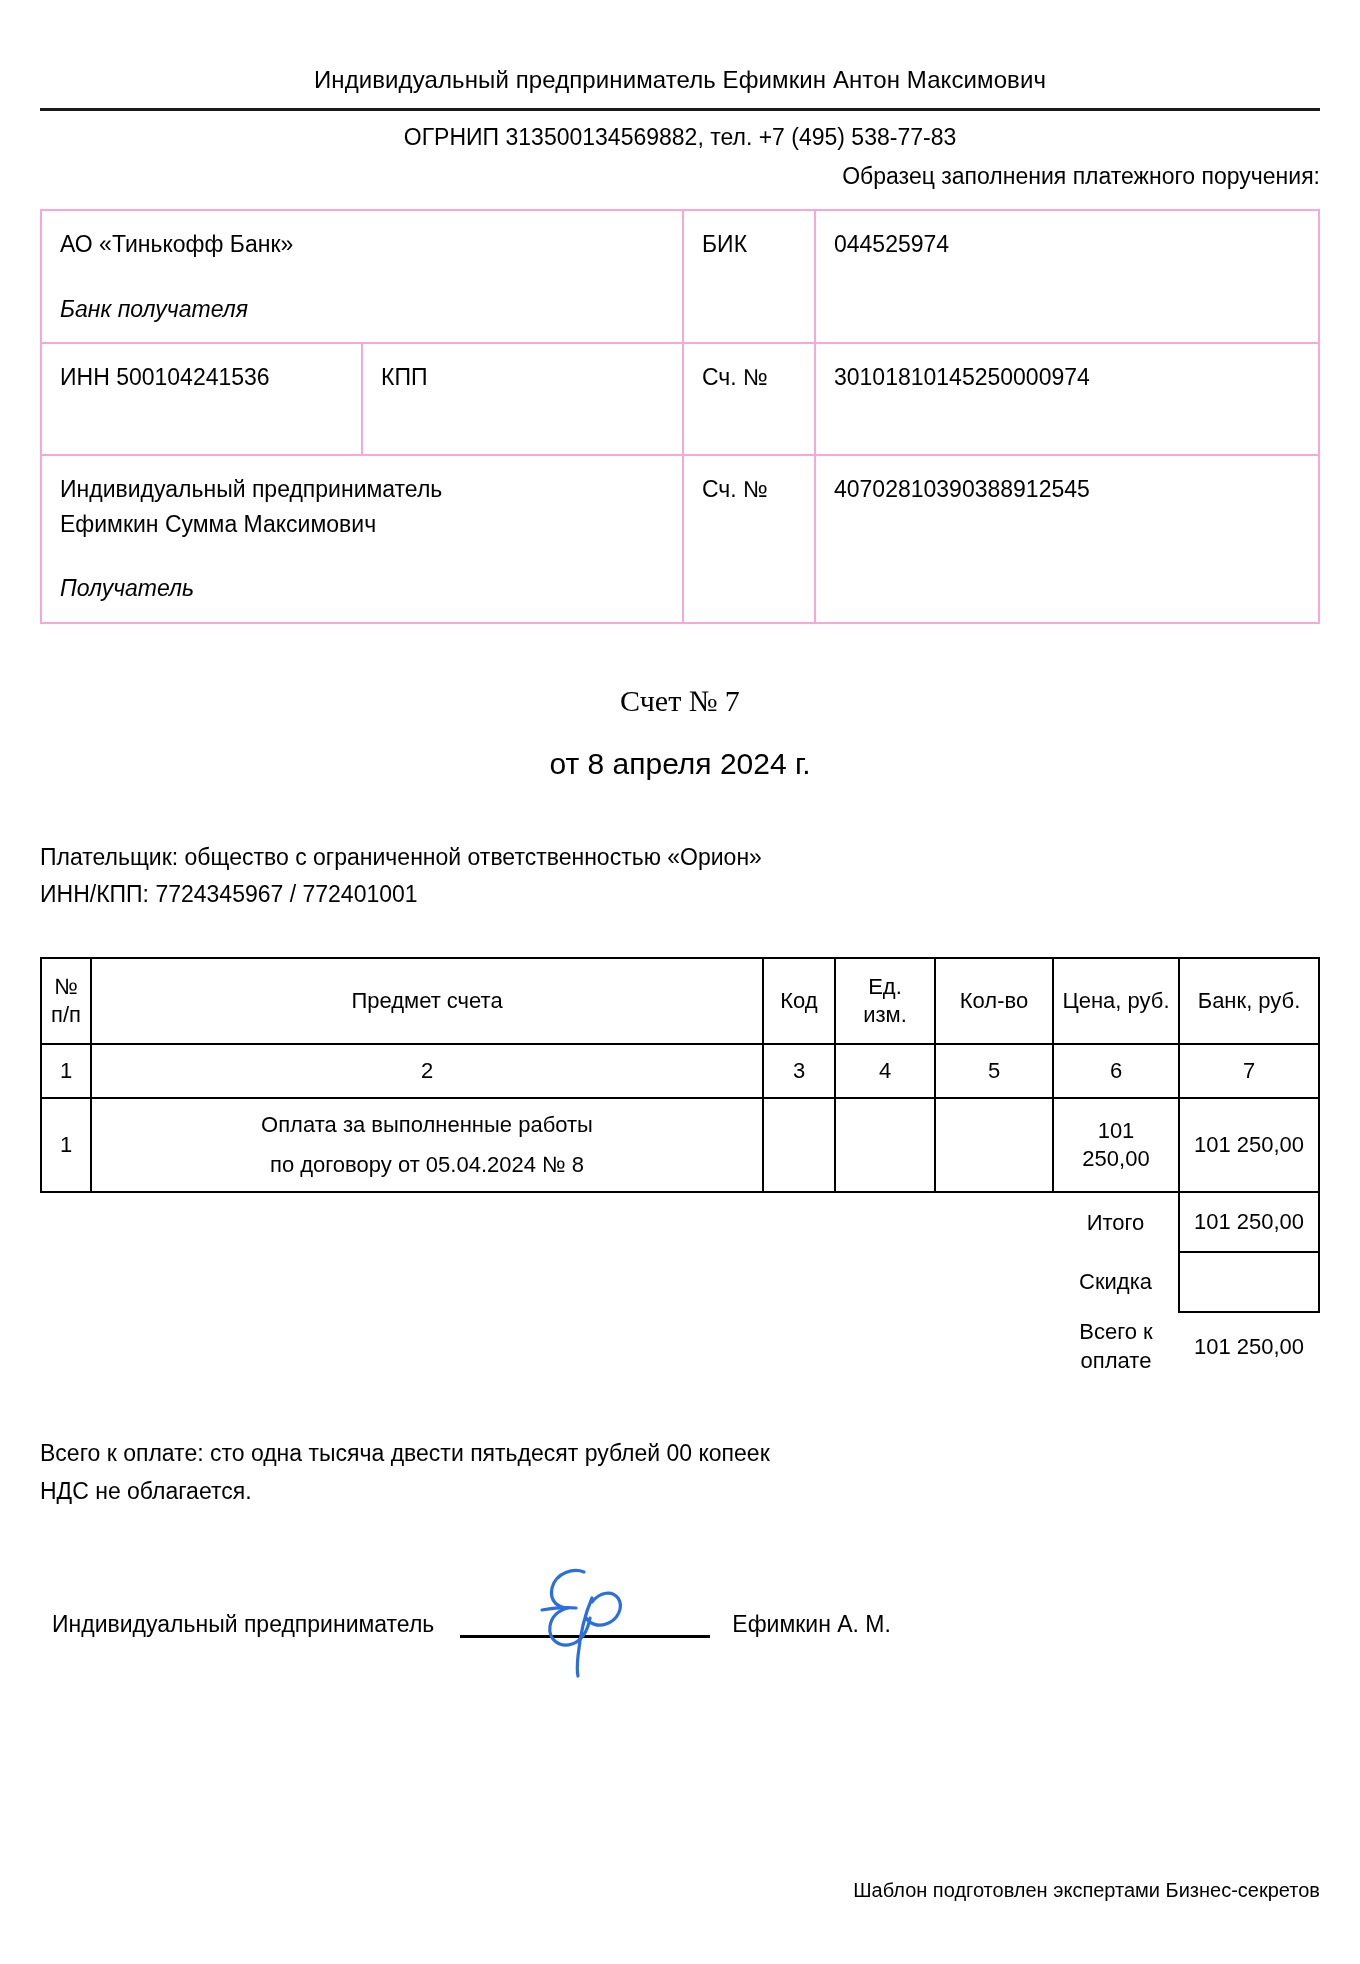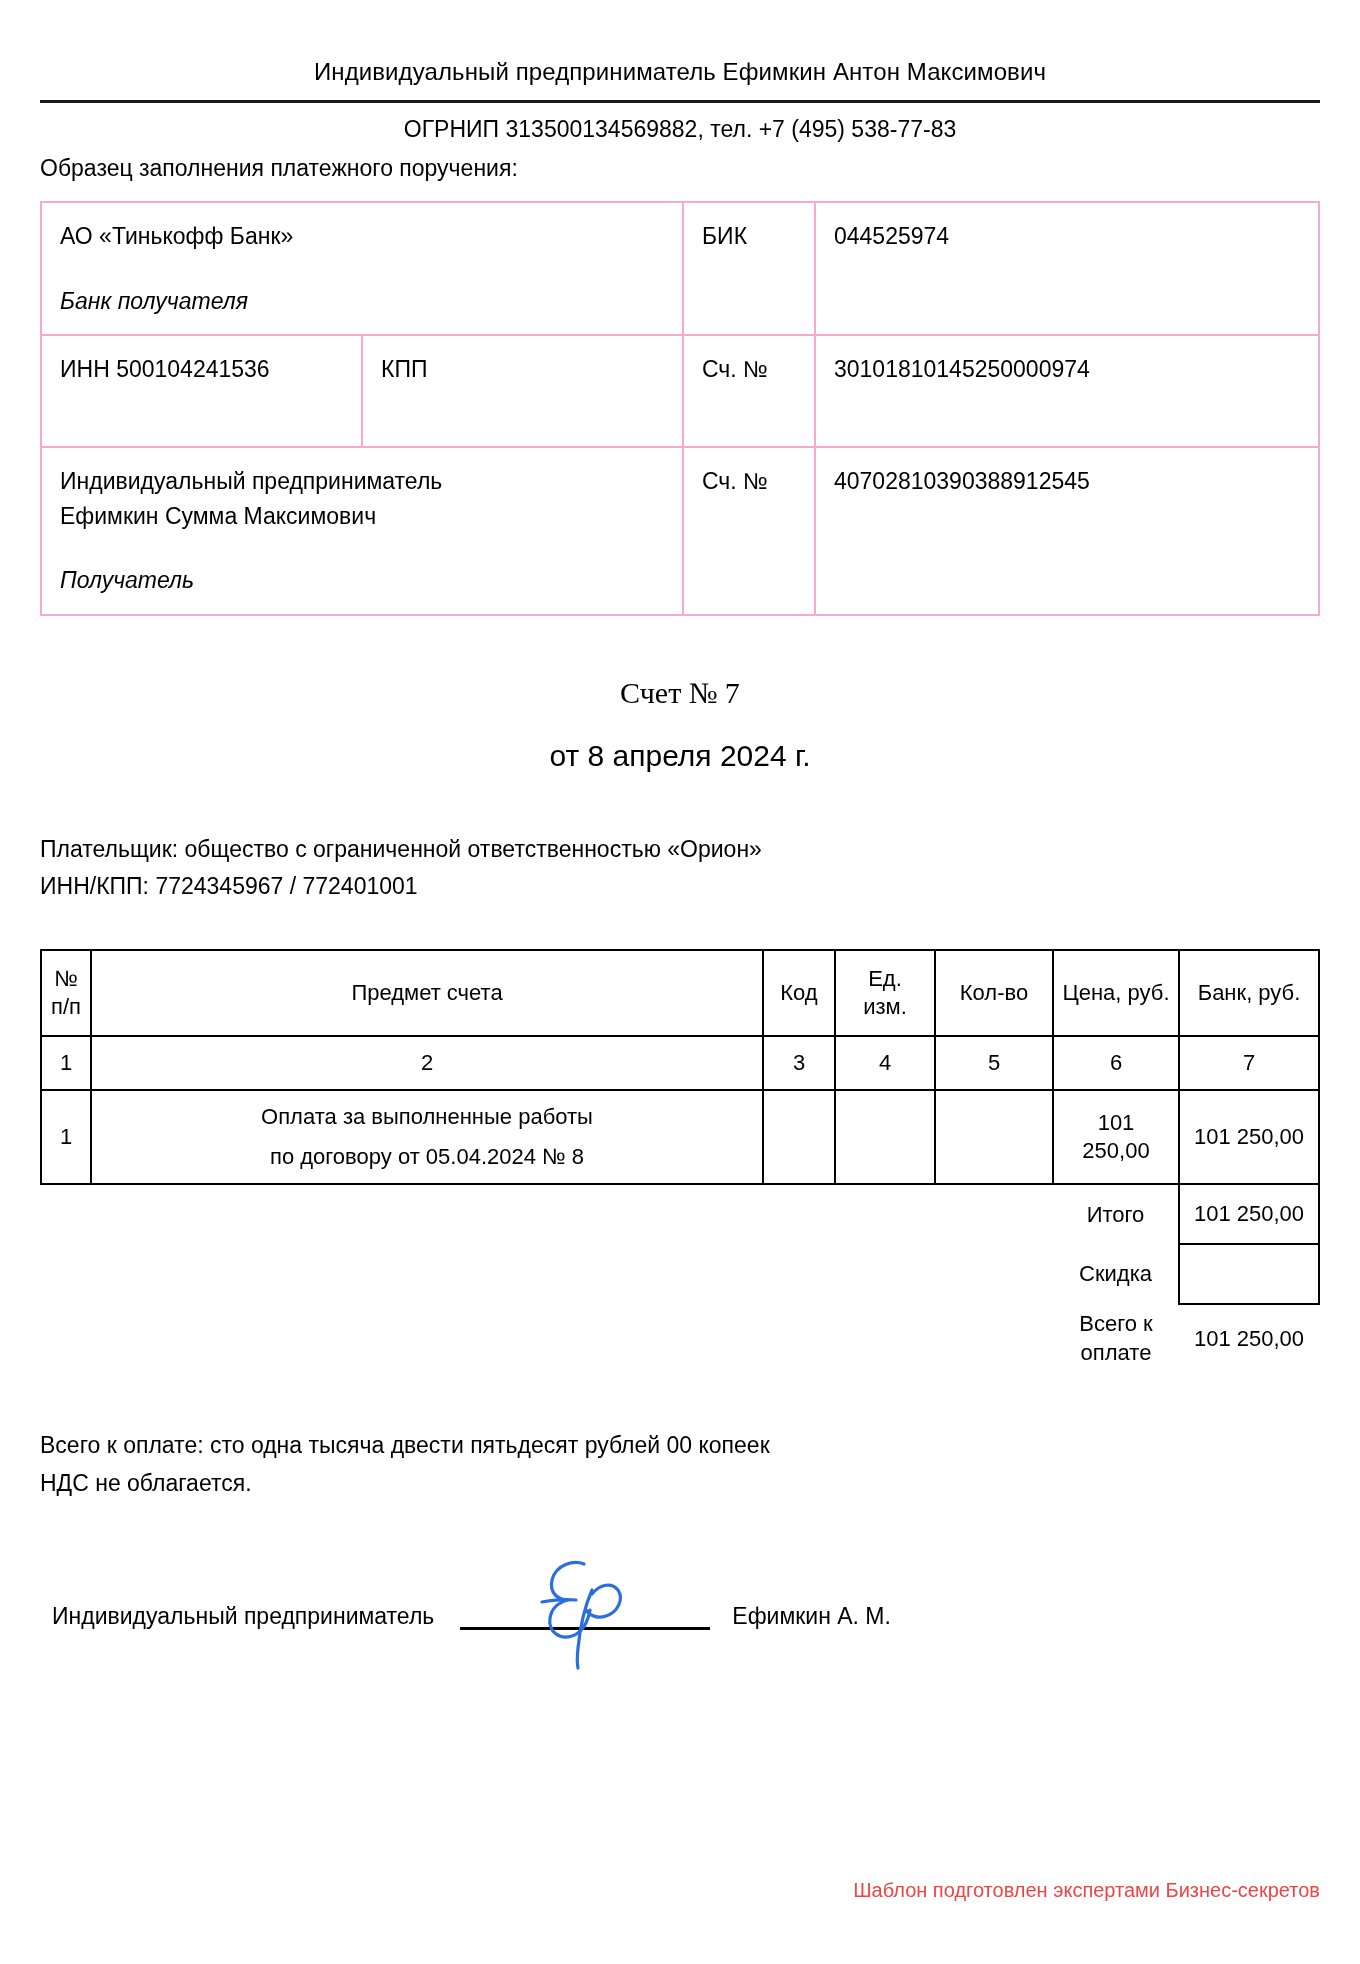--- a/index.html
+++ b/index.html
@@ -12,21 +12,21 @@
     height: 1964px;
     font-family: "Liberation Sans", sans-serif;
     color: #000000;
     -webkit-font-smoothing: antialiased;
   }
   .page {
     position: relative;
     width: 1360px;
     height: 1964px;
     box-sizing: border-box;
-    padding: 8px 40px;
+    padding: 16px 40px;
   }
 
   
   .hdr-title {
     text-align: center;
     font-size: 24px;
     line-height: 1.2;
     padding-top: 50px;
     letter-spacing: 0.1px;
   }
@@ -35,21 +35,21 @@
     border-top: 3px solid #1a1a1a;
     margin: 13px 0 0 0;
   }
   .hdr-sub {
     text-align: center;
     font-size: 23px;
     line-height: 1.25;
     margin-top: 12px;
   }
   .hdr-sample {
-    text-align: left;
+    text-align: right;
     font-size: 23px;
     line-height: 1.25;
     margin-top: 10px;
   }
 
   
   table.bank {
     width: 100%;
     border-collapse: collapse;
     margin-top: 19px;
@@ -184,21 +184,21 @@
     pointer-events: none;
   }
   .sign-name { white-space: nowrap; }
 
   
   .credit {
     position: absolute;
     right: 40px;
     bottom: 62px;
     font-size: 20px;
-    color: #ef4444;
+    color: #000000;
   }
 </style>
 </head>
 <body>
 
 <div class="page">
 
   <div class="hdr-title">Индивидуальный предприниматель Ефимкин Антон Максимович</div>
   <hr class="hdr-rule">
   <div class="hdr-sub">ОГРНИП 313500134569882, тел. +7 (495) 538-77-83</div>

